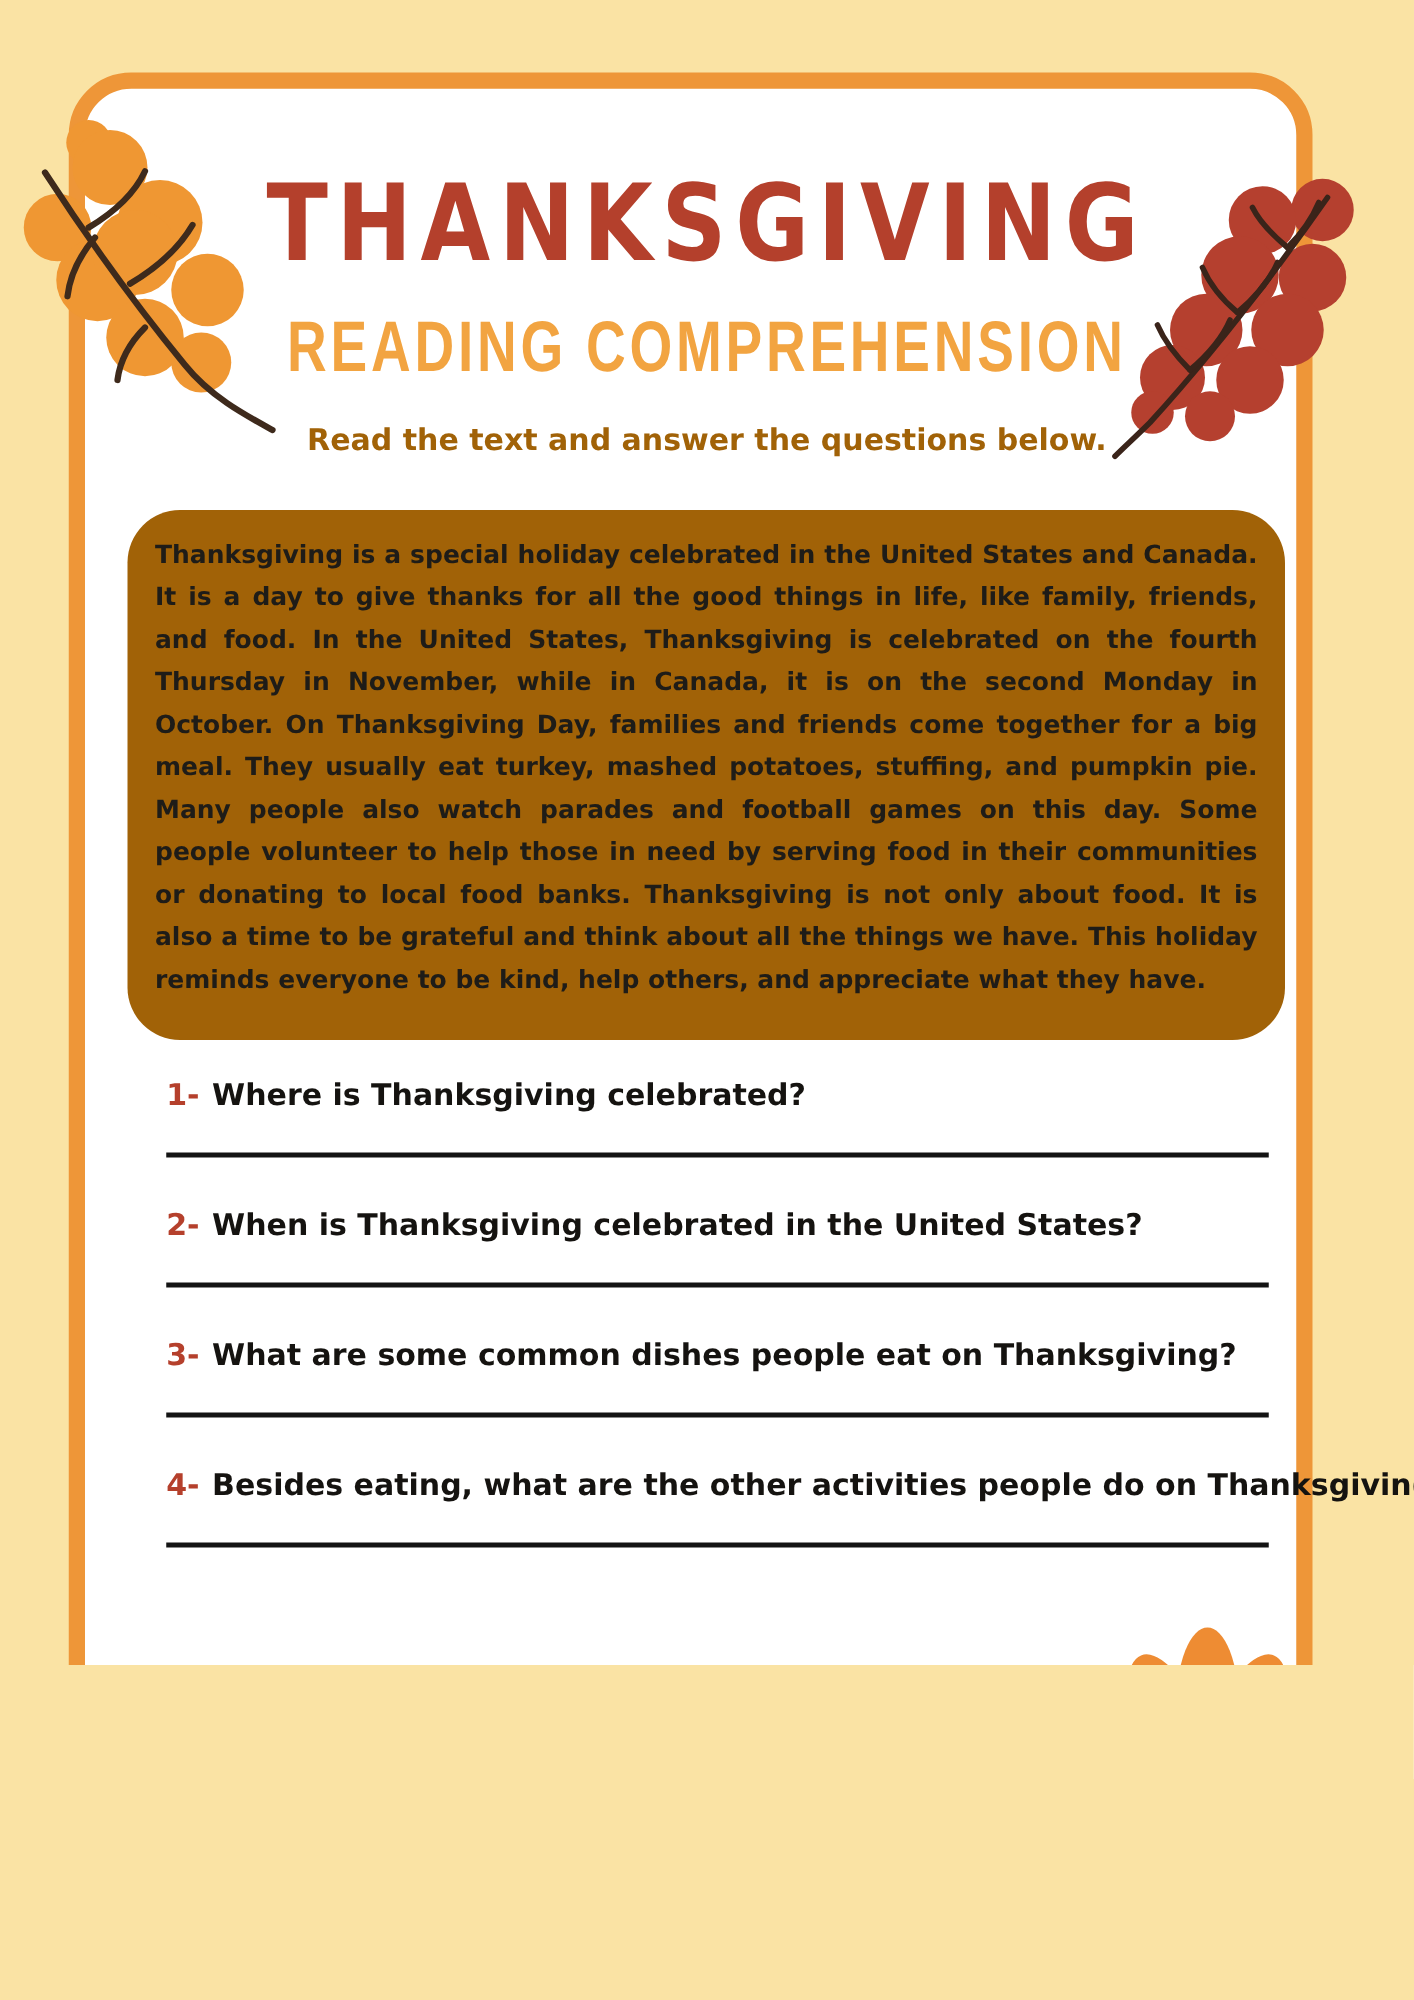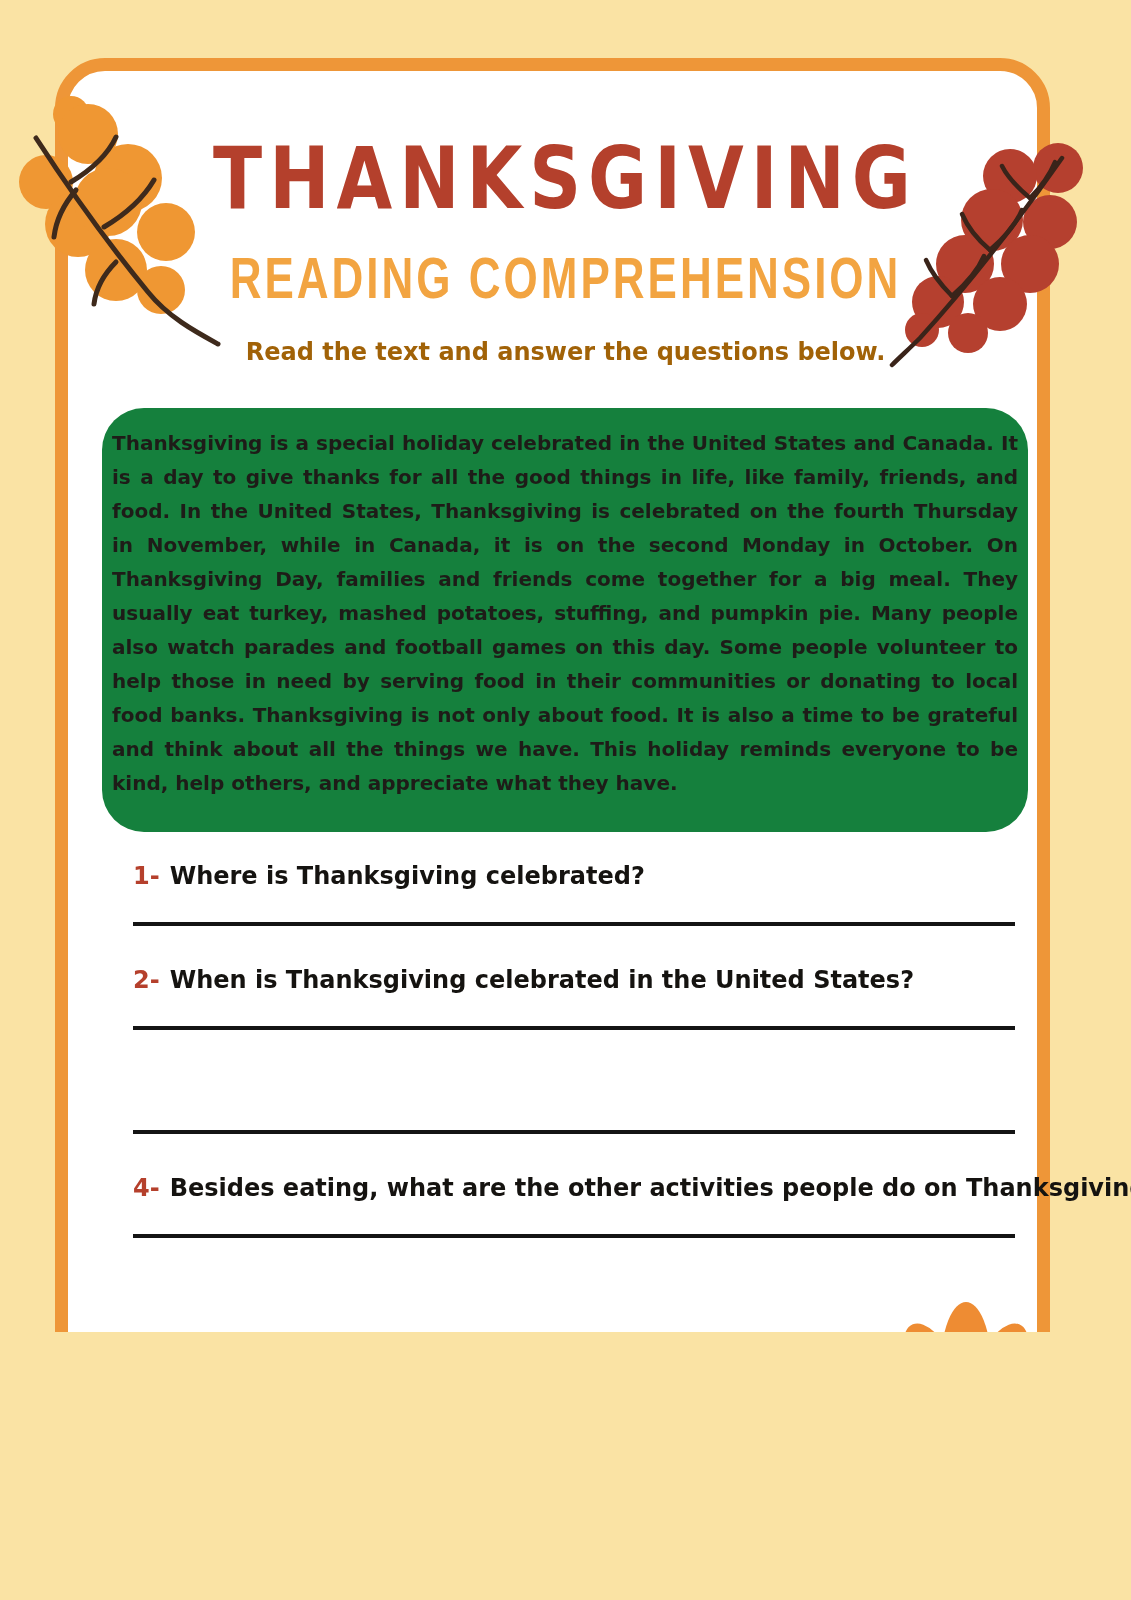--- a/index.html
+++ b/index.html
@@ -41,23 +41,23 @@
     transform:scaleY(1.3);transform-origin:center top;
   }
   .instruction{
     position:absolute;left:0;top:338px;width:100%;
     text-align:center;z-index:2;
     font-size:24px;font-weight:600;color:#a16207;
   }
   .passage-box{
     position:absolute;left:102px;top:408px;
     width:926px;height:424px;
-    background:#15803d;border-radius:42px;
+    background:#a16207;border-radius:42px;
     box-sizing:border-box;
-    padding:18px 10px;
+    padding:18px 22px;
     z-index:2;
   }
   .passage-text{
     font-size:20px;font-weight:600;line-height:34px;
     text-align:justify;color:#1E1C18;
   }
   .question{
     position:absolute;left:133px;width:880px;z-index:2;
     font-size:24px;font-weight:600;color:#151310;
     white-space:nowrap;
@@ -199,20 +199,23 @@
   <div class="question" style="top:862px">
     <span class="q-num">1-</span><span>Where is Thanksgiving celebrated?</span>
   </div>
   <div class="answer-line" style="top:922px;width:882px"></div>
 
   <div class="question" style="top:966px">
     <span class="q-num">2-</span><span>When is Thanksgiving celebrated in the United States?</span>
   </div>
   <div class="answer-line" style="top:1026px;width:882px"></div>
 
+  <div class="question" style="top:1070px">
+    <span class="q-num">3-</span><span>What are some common dishes people eat on Thanksgiving?</span>
+  </div>
   <div class="answer-line" style="top:1130px;width:882px"></div>
 
   <div class="question" style="top:1174px">
     <span class="q-num">4-</span><span>Besides eating, what are the other activities people do on Thanksgiving?</span>
   </div>
   <div class="answer-line" style="top:1234px;width:882px"></div>
 
   <div class="answer-line" style="top:1338px;width:742px"></div>
 
   <div class="question" style="top:1449px">

